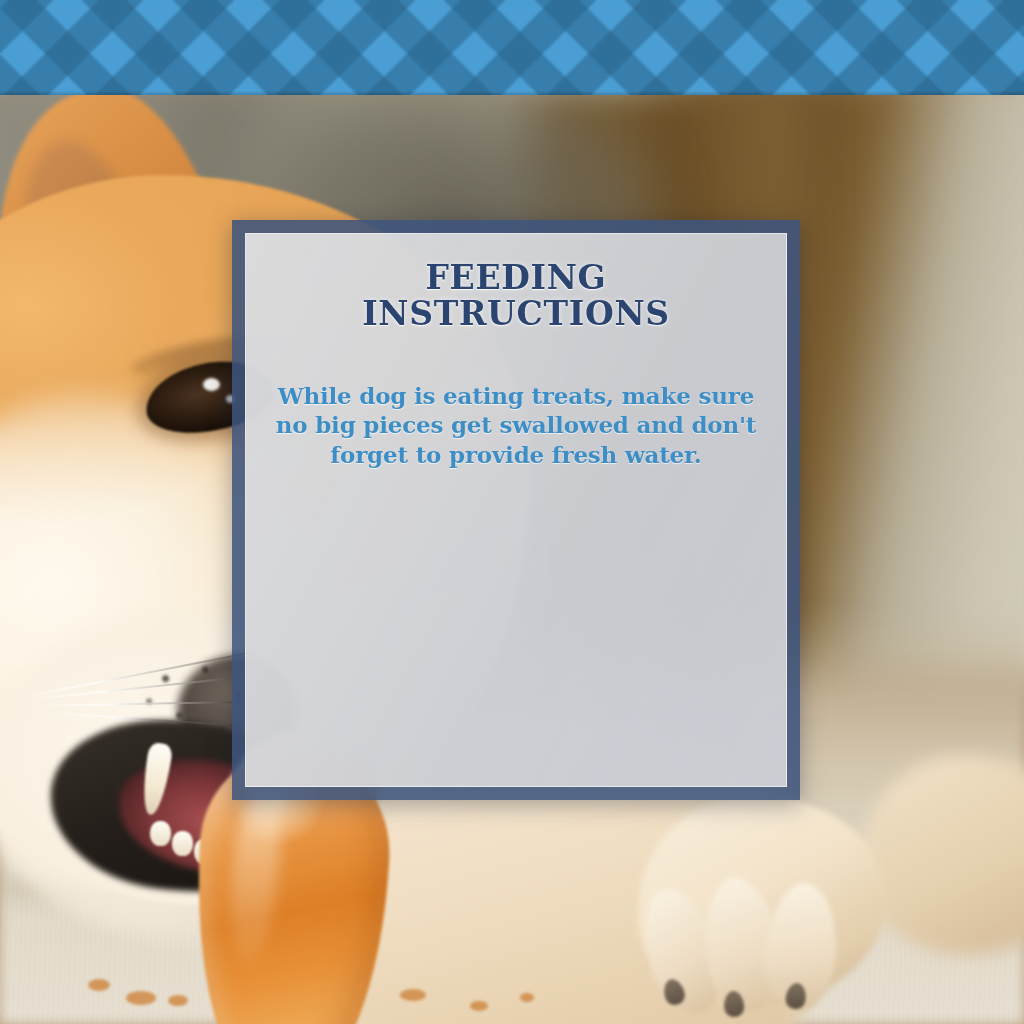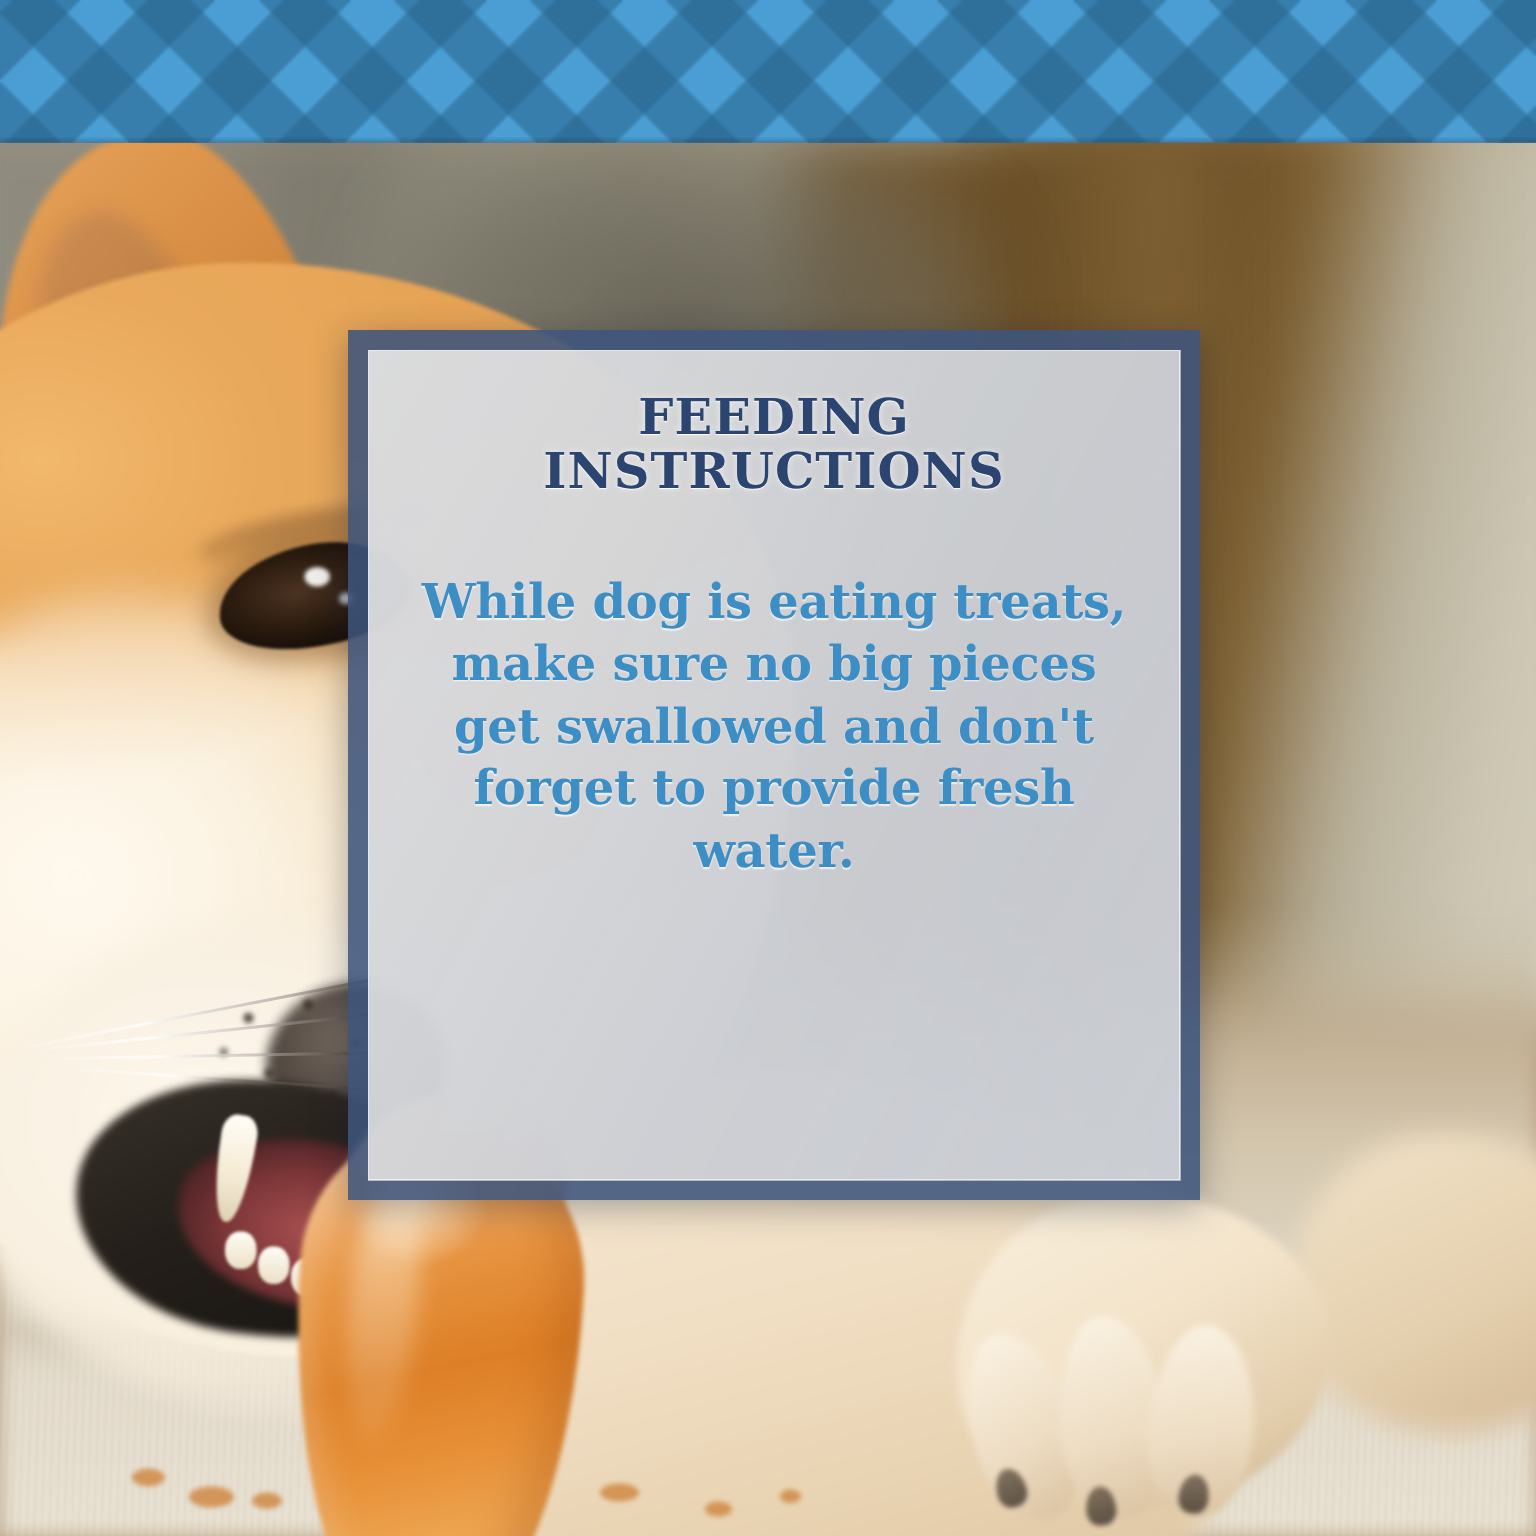--- a/index.html
+++ b/index.html
@@ -362,21 +362,21 @@
     letter-spacing:0.7px;
     color:#2b4570;
     line-height:1.1;
     text-shadow:0 1px 0 rgba(255,255,255,0.85), 0 0 5px rgba(255,255,255,0.65);
     margin-bottom:8px;
   }
 
   .card-para {
     font-family:"DejaVu Serif", serif;
     font-weight:700;
-    font-size:32px;
+    font-size:23px;
     line-height:1.30;
     color:#3e8ec6;
     letter-spacing:-0.2px;
     text-shadow:0 1px 1px rgba(255,255,255,0.75);
   }
   #para-1 { margin-top:48px; }
   #para-2 { margin-top:56px; }
 
   
   .no-sel { user-select:none; }

